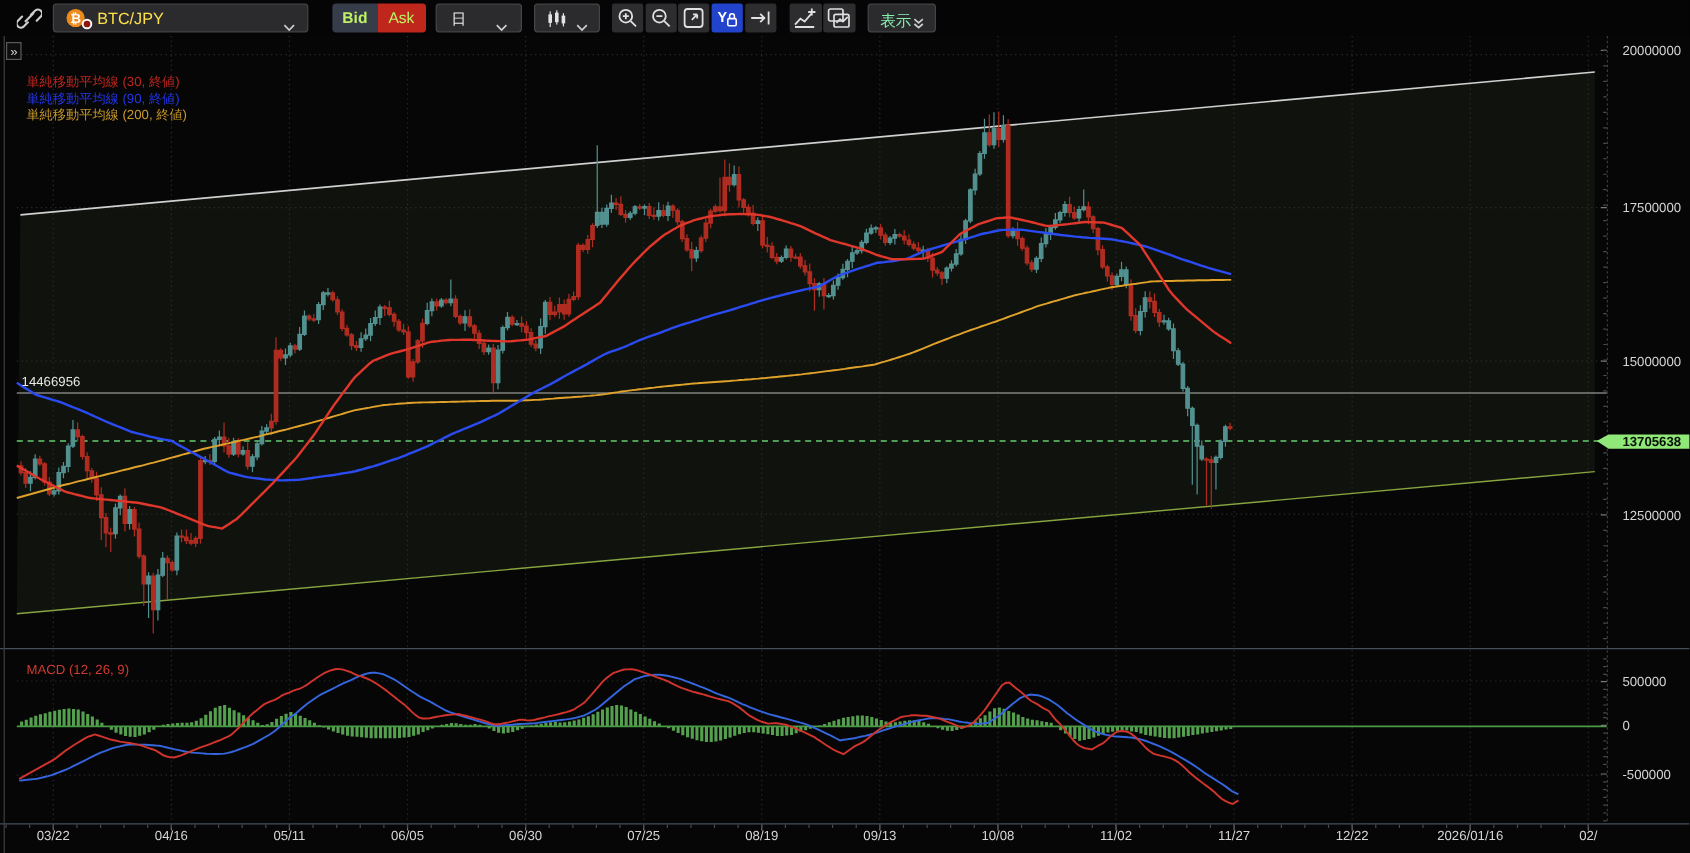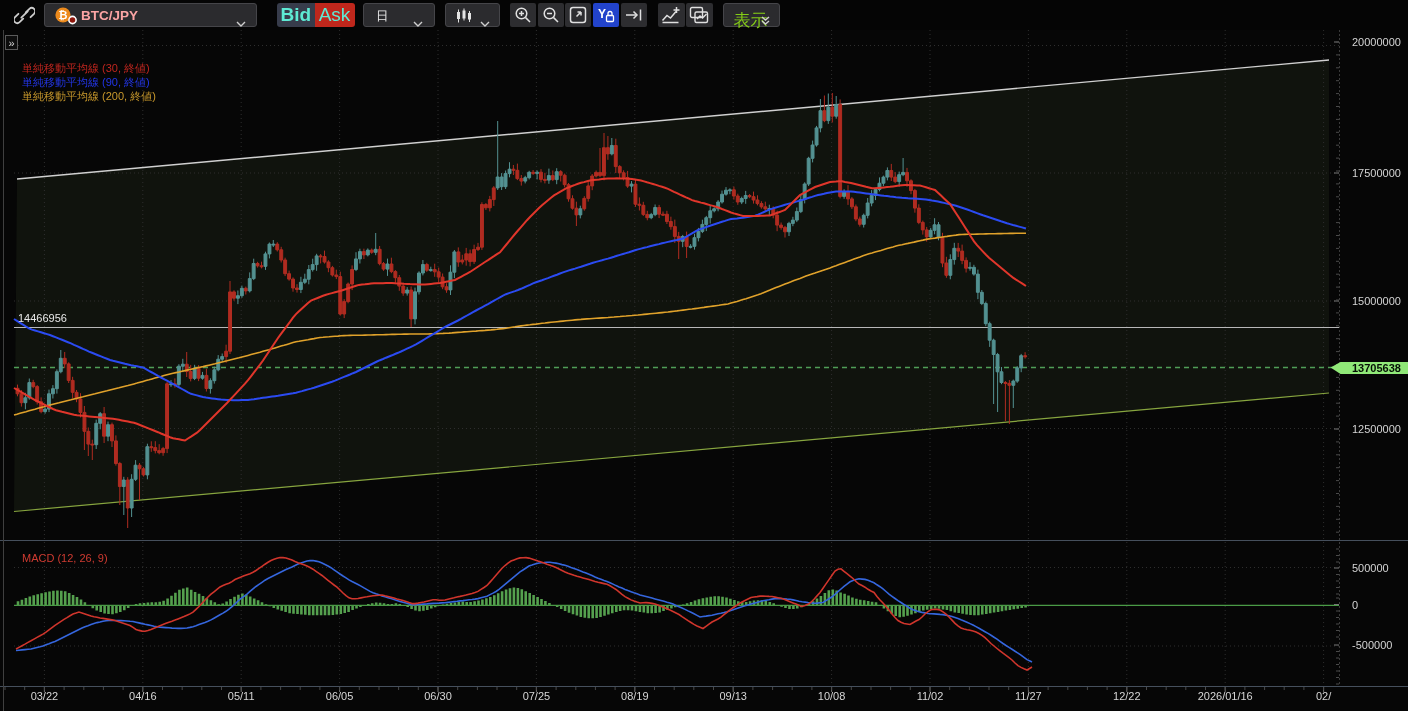--- a/index.html
+++ b/index.html
@@ -1,19 +1,19 @@
 <!DOCTYPE html>
 <html><head><meta charset="utf-8">
 <style>
 html,body{margin:0;padding:0;background:#060606;width:1408px;height:711px;overflow:hidden;
 font-family:"Liberation Sans", sans-serif;}
 #wrap{position:relative;width:1408px;height:711px}
 #tb{position:absolute;left:0;top:0;width:1408px;height:30px;background:#050505;z-index:5}
 #tb .box{position:absolute;top:2.5px;height:24px;background:#2b2b2e;border:1px solid #454549;border-radius:3px;box-sizing:border-box}
-#tb .btn{position:absolute;top:2.5px;height:24px;line-height:24px;text-align:center;color:#5eead4;font-size:19px;box-sizing:border-box}
+#tb .btn{position:absolute;top:2.5px;height:24px;line-height:24px;text-align:center;color:#bef264;font-size:13px;box-sizing:border-box}
 #tb .sq{position:absolute;top:2.5px;height:24.5px;width:26px;background:#2d2d30;border-radius:2px;display:flex;align-items:center;justify-content:center;box-sizing:border-box}
 svg text{user-select:none}
 </style></head>
 <body>
 <div id="wrap">
 <svg id="chart" width="1408" height="711" style="position:absolute;left:0;top:0">
 <rect x="0" y="0" width="1408" height="711" fill="#060606"></rect>
 <polygon points="17,179 1329,60 1329,393 14,511.5" fill="rgba(150,195,115,0.07)"></polygon>
 <line x1="44.4" y1="30" x2="44.4" y2="684" stroke="#2e2e2e" stroke-width="1" stroke-dasharray="1 3"></line>
 <line x1="142.8" y1="30" x2="142.8" y2="684" stroke="#2e2e2e" stroke-width="1" stroke-dasharray="1 3"></line>
@@ -238,21 +238,21 @@
 <path d="M11.8 6.4 L15.4 2.8 a3.4 3.4 0 0 1 4.8 4.8 L16.6 11.2"></path>
 <path d="M7.3 11.7 L13.7 5.3"></path>
 </g>
         </svg></div>
  <div class="box" style="left:44px;width:213px">
    <div style="position:absolute;left:7px;top:1px"><svg width="30" height="22" viewBox="0 0 30 22">
 <circle cx="11" cy="10" r="7.6" fill="#ec8a1c"></circle>
 <text x="11" y="14" font-family="Liberation Sans, sans-serif" font-size="11" font-weight="bold" fill="#fff" text-anchor="middle">₿</text>
 <circle cx="20.5" cy="15" r="3.6" fill="#8e170d" stroke="#fff" stroke-width="1.6"></circle>
 </svg></div>
-   <span style="position:absolute;left:36px;top:4px;font-size:13.5px;font-weight:bold;color:#fca5a5">BTC/JPY</span>
+   <span style="position:absolute;left:36px;top:4px;font-size:13.5px;font-weight:normal;color:#fde047">BTC/JPY</span>
    <div style="position:absolute;right:10px;top:9px"><svg width="10" height="6" viewBox="0 0 10 6">
             <polyline points="1,1 5,5 9,1" fill="none" stroke="#cfcfcf" stroke-width="1.4"></polyline>
           </svg></div>
  </div>
  <div class="btn" style="left:277px;width:37.5px;background:#373c4b;border-radius:3px 0 0 3px;font-weight:bold">Bid</div>
  <div class="btn" style="left:314.5px;width:40px;background:#bf271c;border-radius:0 3px 3px 0;font-weight:normal">Ask</div>
  <div class="box" style="left:363px;width:72px">
    <span style="position:absolute;left:12px;top:4.5px;font-size:12.5px;color:#e8e8e8">日</span>
    <div style="position:absolute;right:11px;top:9px"><svg width="10" height="6" viewBox="0 0 10 6">
             <polyline points="1,1 5,5 9,1" fill="none" stroke="#cfcfcf" stroke-width="1.4"></polyline>
@@ -317,19 +317,19 @@
         </svg>
       </div>
  <div class="sq" style="left:685.5px;width:27px">
         <svg width="20" height="18" viewBox="0 0 20 18" fill="none" stroke="#e0e0e0" stroke-width="1.4">
 <rect x="1.5" y="1.5" width="12" height="10" rx="1.5"></rect>
 <rect x="6" y="6" width="12.5" height="10.5" rx="1.5"></rect>
 <path d="M8 13 l3 -3 l2.5 2 l4 -4"></path>
         </svg>
       </div>
  <div class="box" style="left:722.5px;width:57px">
-   <span style="position:absolute;left:10px;top:5px;font-size:17px;color:#84cc16">表示</span>
+   <span style="position:absolute;left:10px;top:5px;font-size:13px;color:#86efac">表示</span>
    <div style="position:absolute;right:8px;top:8px"><svg width="11" height="10" viewBox="0 0 11 10">
             <polyline points="2,1 5.5,4 9,1" fill="none" stroke="#cfcfcf" stroke-width="1.4"></polyline>
             <polyline points="2,5 5.5,8 9,5" fill="none" stroke="#cfcfcf" stroke-width="1.4"></polyline>
           </svg></div>
  </div>
 </div>
 </div>
 </body></html>

